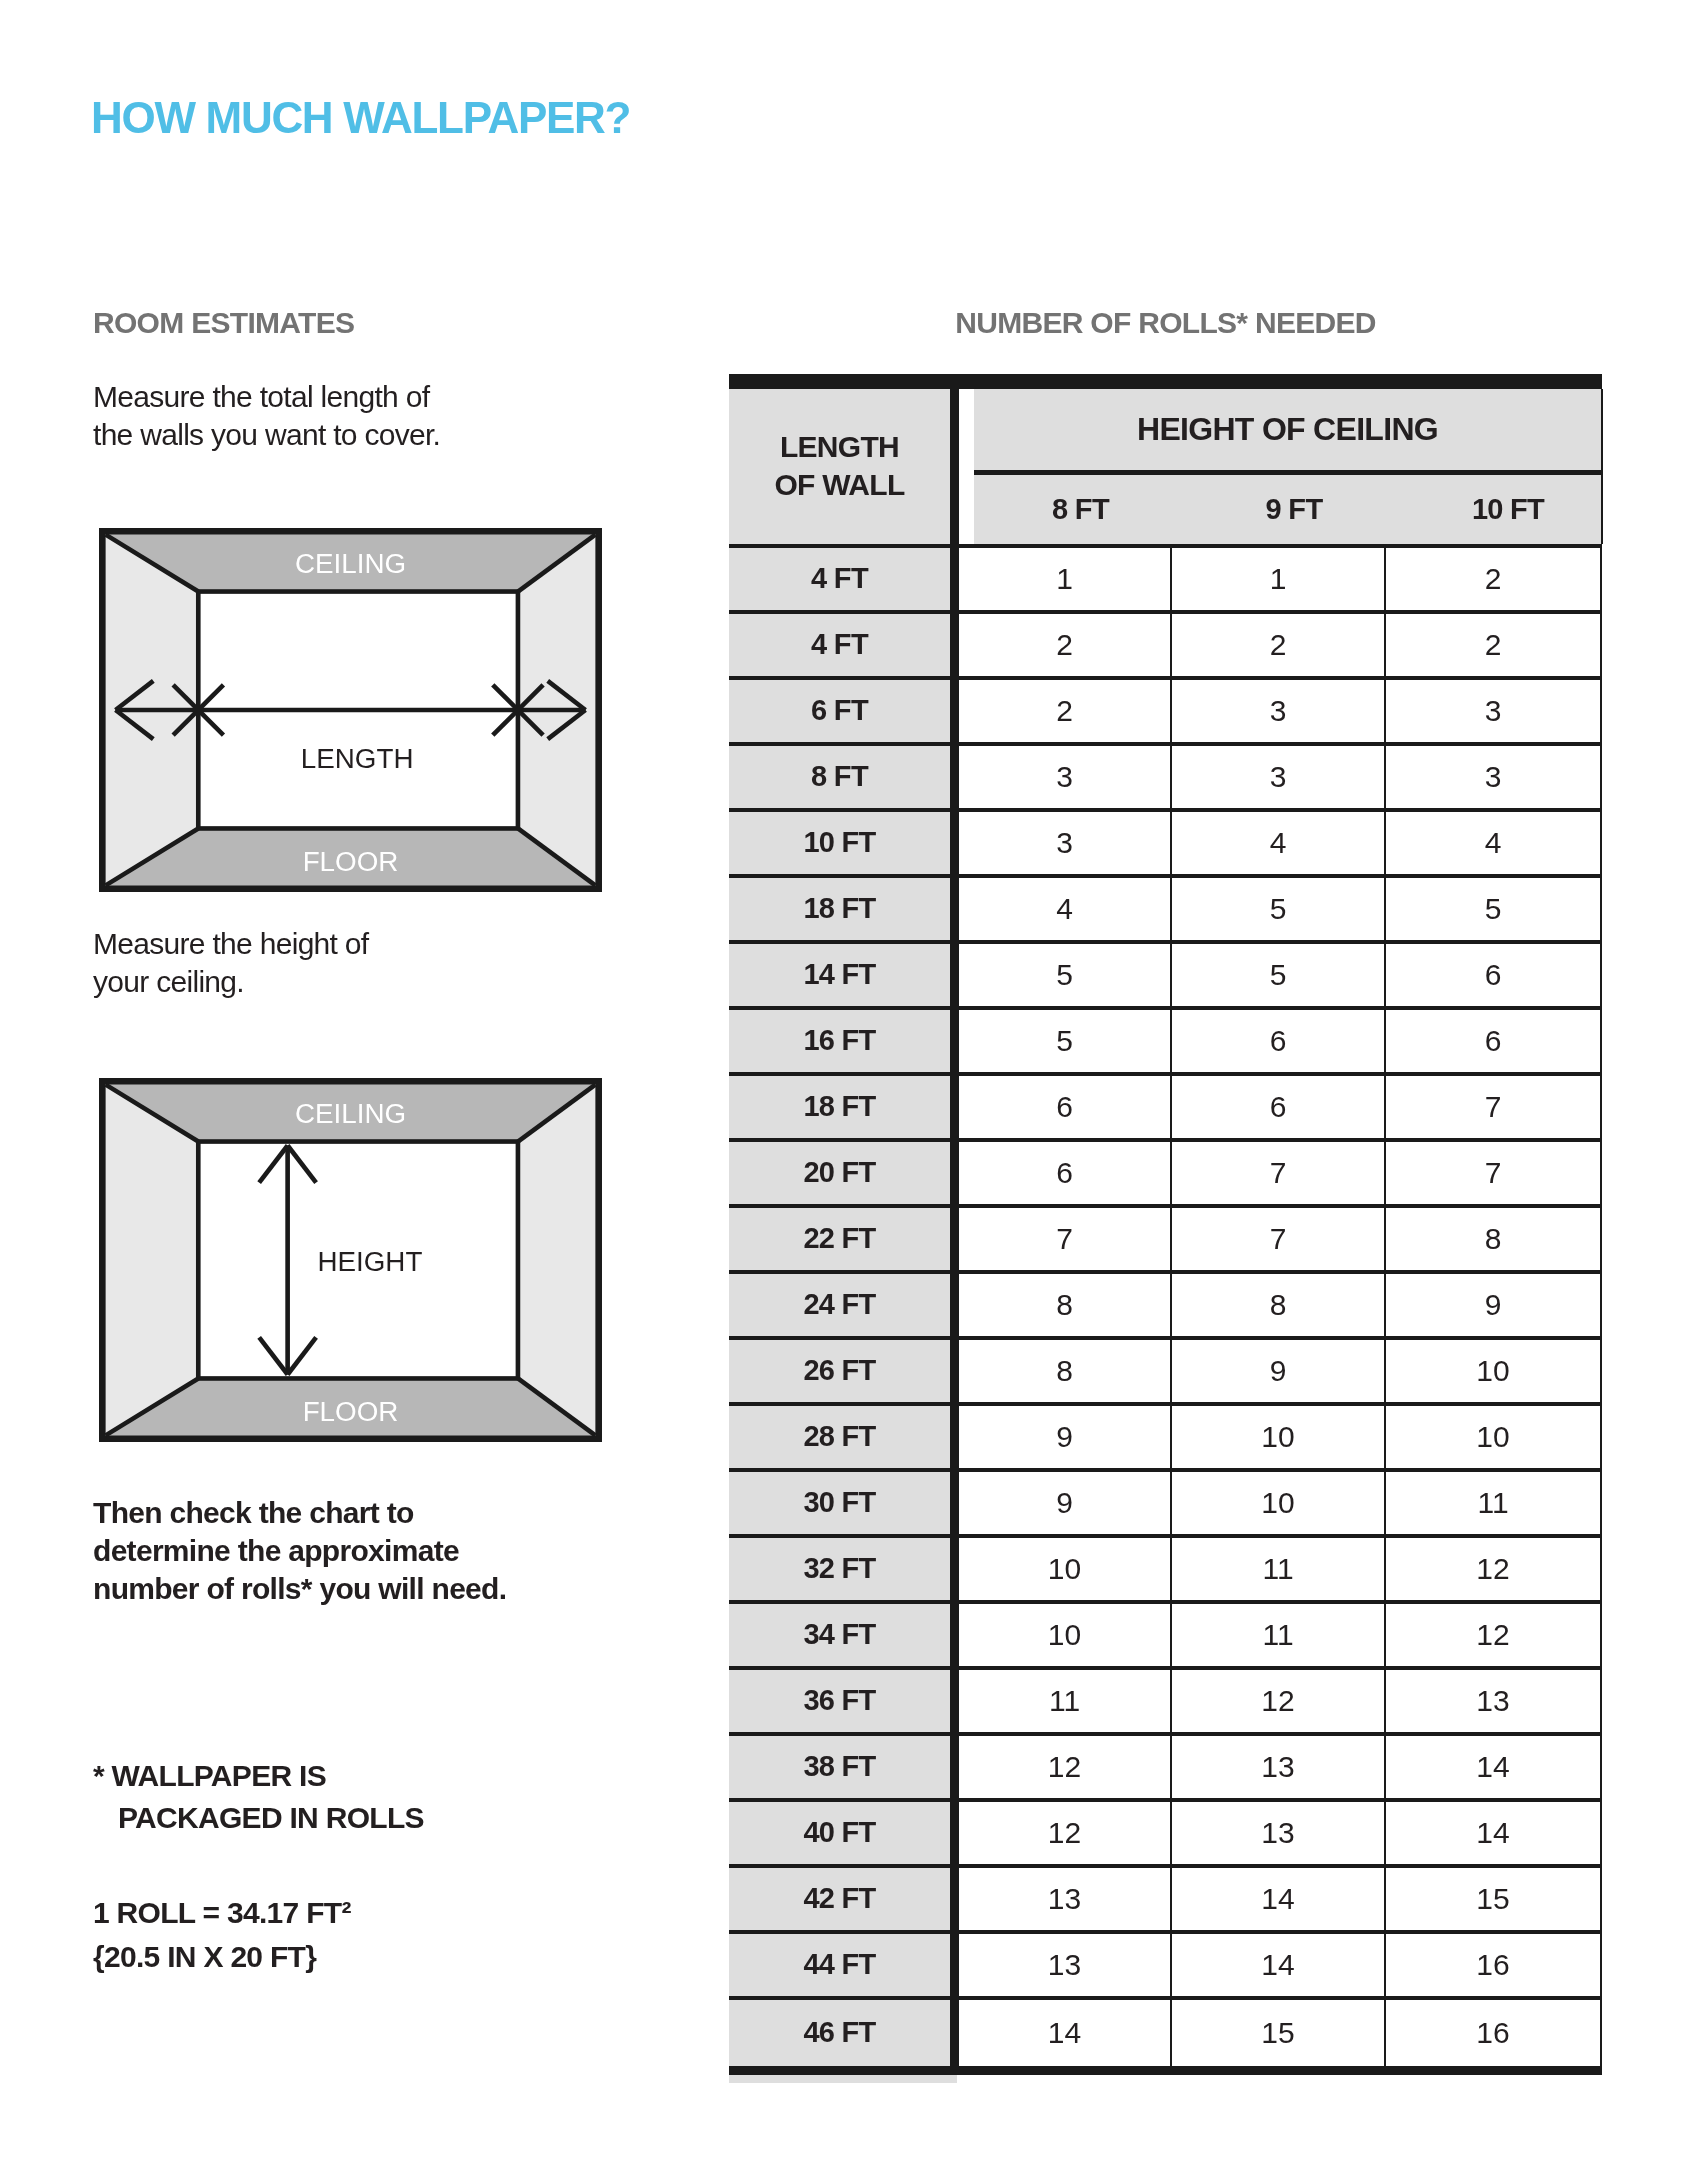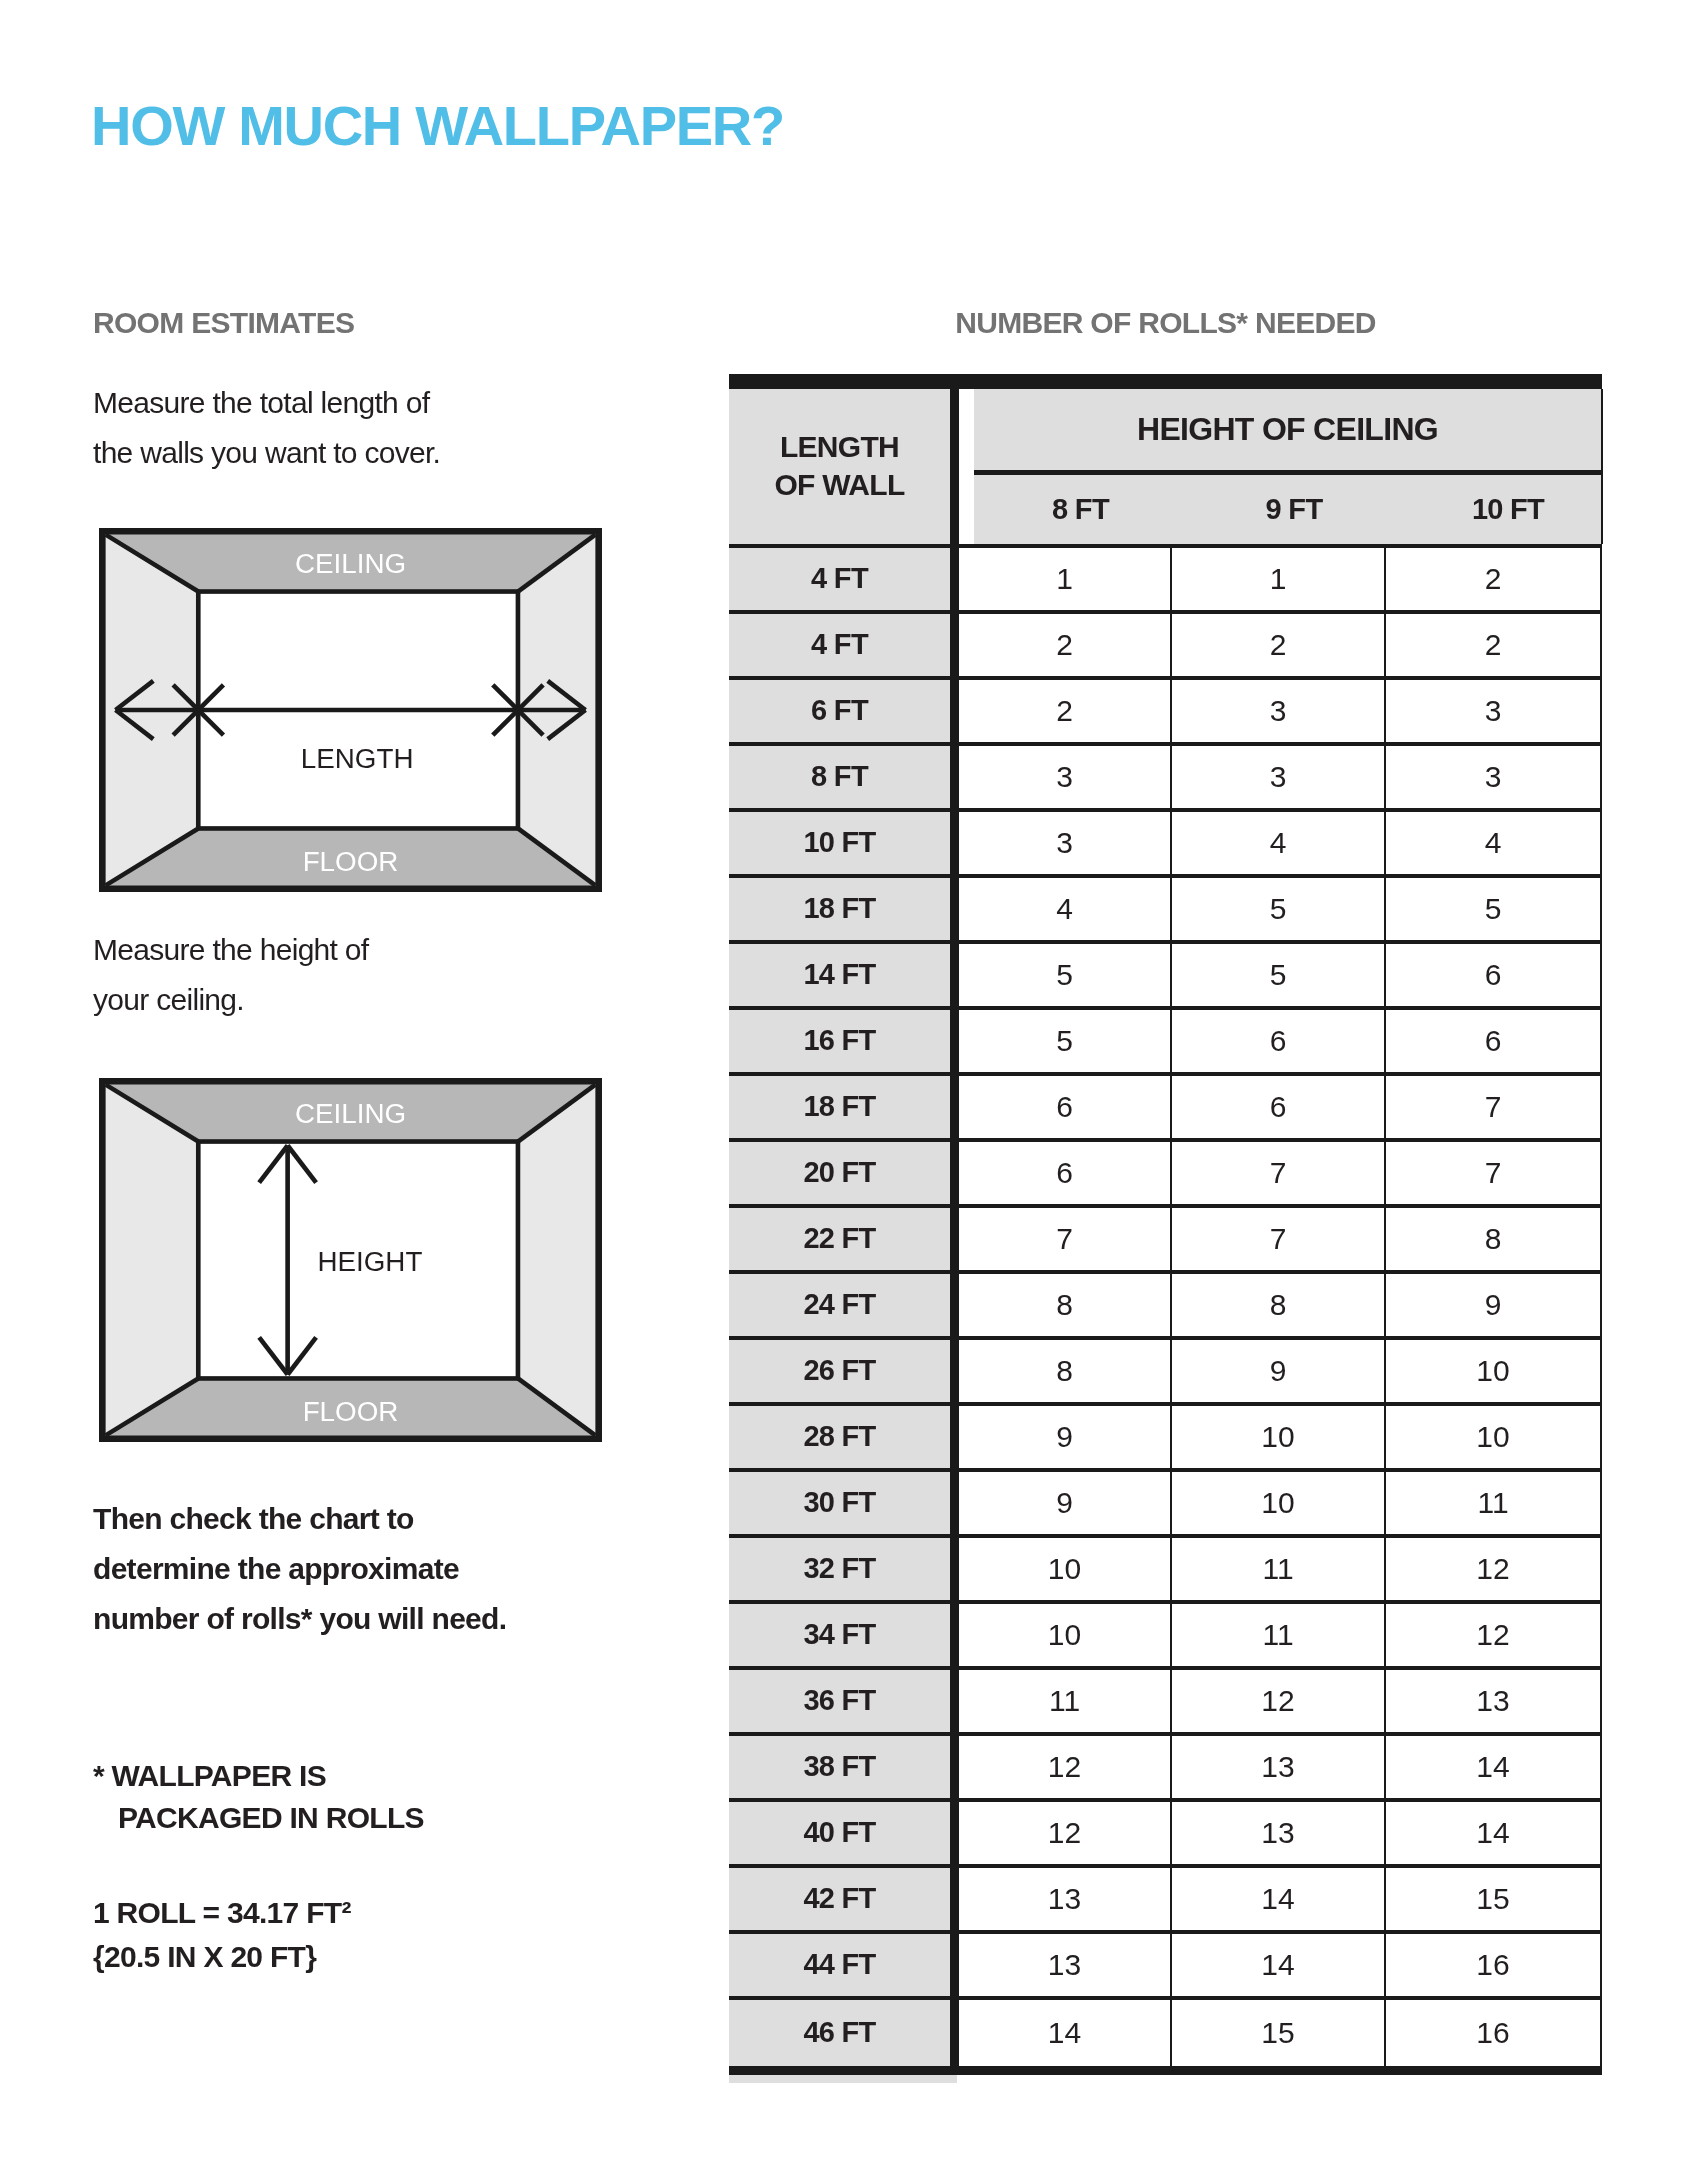--- a/index.html
+++ b/index.html
@@ -1,27 +1,27 @@
 <!DOCTYPE html>
 <html style="font-size:10.6px"><head>
 <meta charset="utf-8">
 <style>
   html,body{margin:0;padding:0;background:#ffffff;}
   .page{position:relative;width:1687px;height:2183px;background:#ffffff;overflow:hidden;
         font-family:"Liberation Sans","DejaVu Sans",sans-serif;color:#231f20;}
   .abs{position:absolute;}
 
   
-  .h1{left:91px;top:93px;font-size:56px;font-weight:bold;color:#50BEE6;letter-spacing:-1.3px;white-space:nowrap;}
+  .h1{left:91px;top:93px;font-size:44px;font-weight:bold;color:#50BEE6;letter-spacing:-1.3px;white-space:nowrap;}
   .h2{font-size:30px;font-weight:bold;color:#737373;letter-spacing:-0.7px;white-space:nowrap;}
   .h2-left{left:93px;top:306px;}
   .h2-table{left:729px;top:306px;width:873px;text-align:center;}
 
   
-  .para{left:93px;font-size:30px;line-height:50px;letter-spacing:-0.7px;white-space:pre-line;}
+  .para{left:93px;font-size:30px;line-height:38px;letter-spacing:-0.7px;white-space:pre-line;}
   .p1{top:378px;}
   .p2{top:925px;}
   .p3{top:1494px;font-weight:bold;}
   .fnote{left:93px;top:1755px;font-size:30px;line-height:42px;font-weight:bold;letter-spacing:-0.7px;}
   .fnote .ind{padding-left:25px;}
   .rollinfo{left:93px;top:1891px;font-size:30px;line-height:44px;font-weight:bold;letter-spacing:-0.7px;white-space:pre-line;}
 
   
   .diag1{left:99px;top:528px;}
   .diag2{left:99px;top:1078px;}

